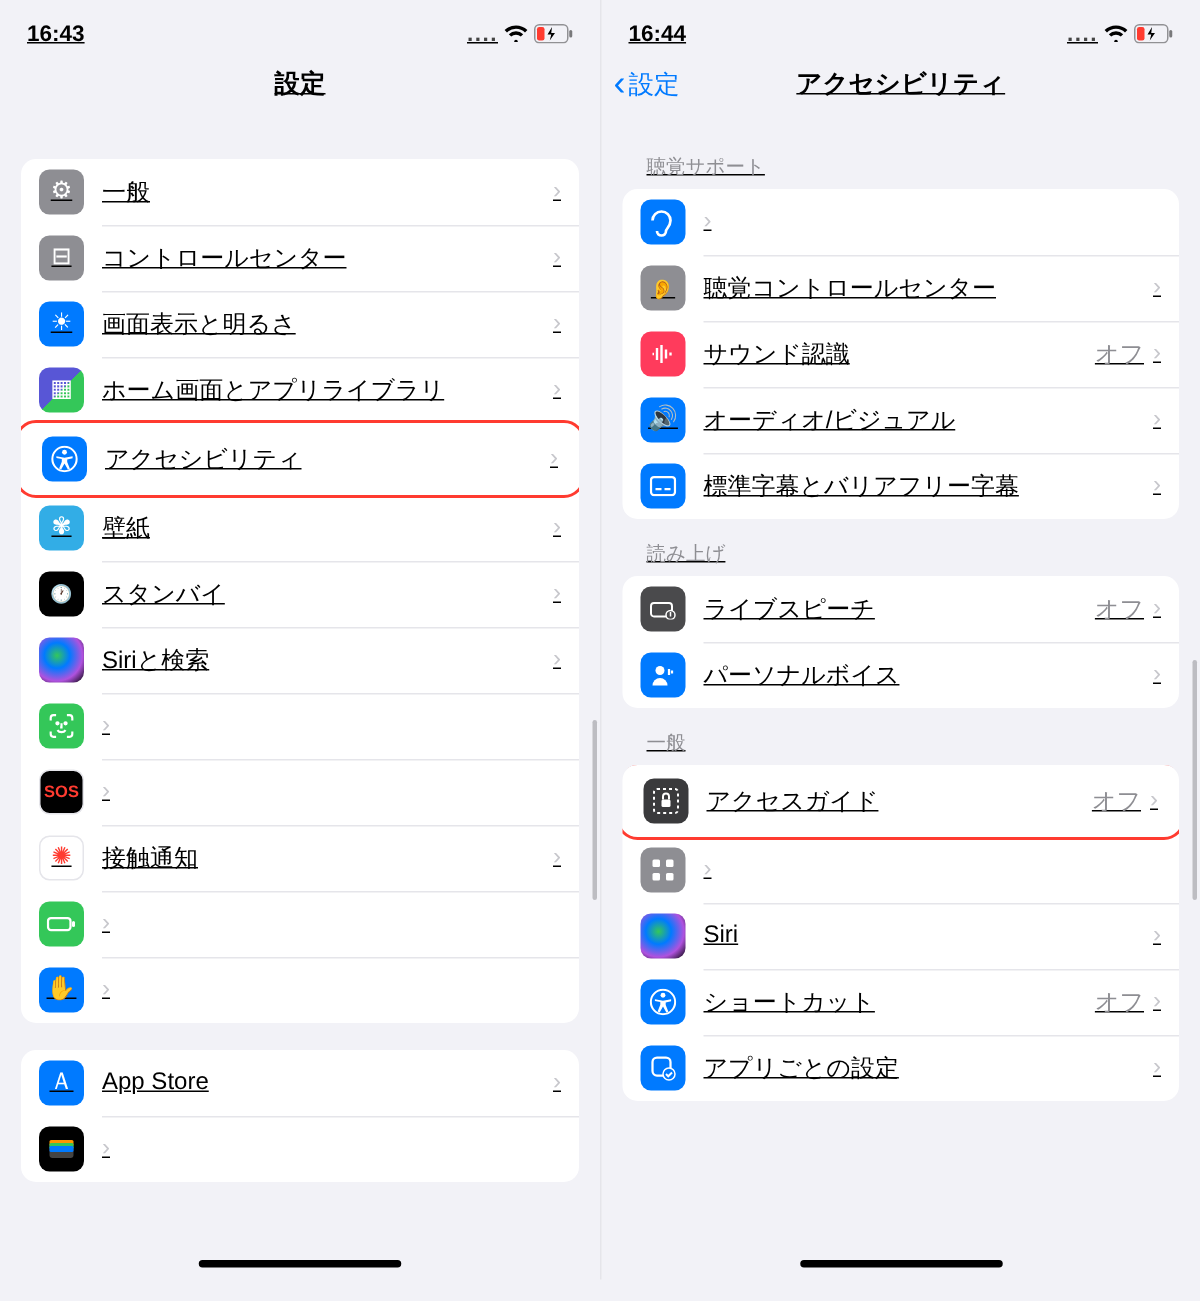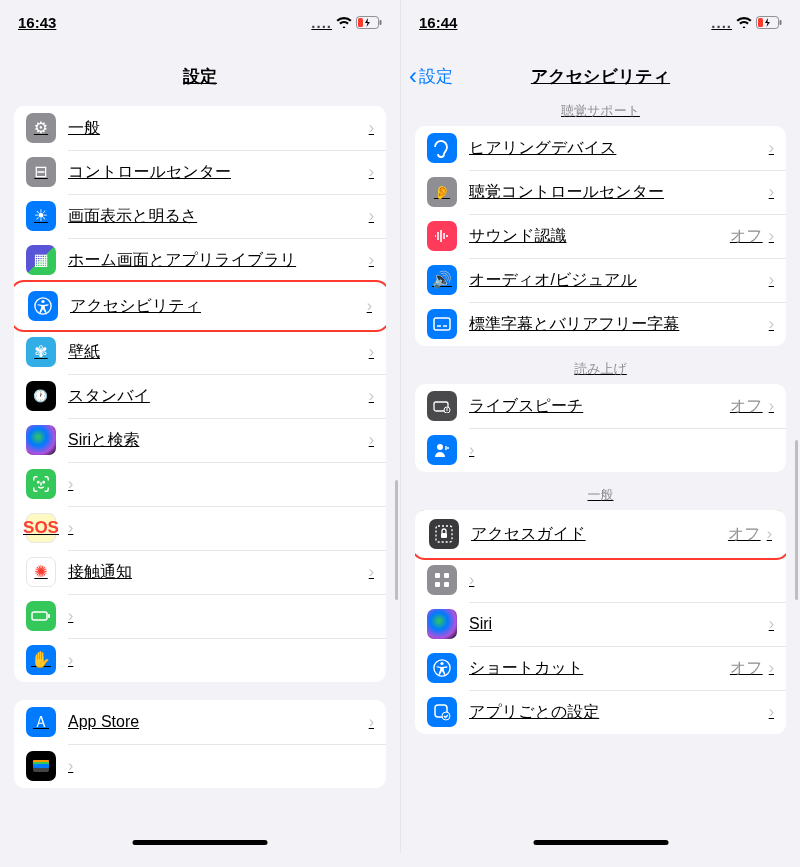--- a/index.html
+++ b/index.html
@@ -28,40 +28,39 @@
     padding: 0 18px;
     font-size: 15px;
     font-weight: 600;
   }
   .status-icons { display: flex; align-items: center; gap: 4px; }
   .dots { letter-spacing: 1px; color: #444; }
   .wifi-icon svg, .battery-icon svg { display: block; }
   .navbar {
     height: 44px;
     display: flex;
-    align-items: flex-end;
+    align-items: flex-start;
     justify-content: center;
     position: relative;
   }
   .nav-title { font-size: 17px; font-weight: 600; }
   .nav-back {
     position: absolute;
     left: 8px;
     display: flex;
     align-items: center;
     color: #007aff;
     font-size: 17px;
   }
   .nav-back .chev { font-size: 24px; margin-right: 2px; line-height: 1; }
   .content { flex: 1; overflow: hidden; padding: 0 14px; }
   .group-header {
     font-size: 13px;
     color: #8e8e93;
     padding: 14px 16px 6px;
-    text-align: center;
   }
   .group {
     background: #fff;
     border-radius: 10px;
     overflow: hidden;
   }
   .row {
     display: flex;
     align-items: center;
     min-height: 44px;
@@ -125,21 +124,21 @@
   }
   .ic-gear { background:#8e8e93; }
   .ic-control { background:#8e8e93; }
   .ic-display { background:#007aff; }
   .ic-home { background: linear-gradient(135deg,#5856d6 0 50%,#34c759 50% 100%); }
   .ic-access { background:#007aff; }
   .ic-wall { background:#32ade6; }
   .ic-standby { background:#000; }
   .ic-siri { background: radial-gradient(circle at 40% 40%, #34c759,#007aff,#af52de,#000); }
   .ic-faceid { background:#34c759; }
-  .ic-sos { background:#fef9c3; color:#ff3b30; border:1px solid #e5e5ea; font-weight:700; font-size:17px; }
+  .ic-sos { background:#000000; color:#ff3b30; border:1px solid #e5e5ea; font-weight:700; font-size:11px; }
   .ic-expose { background:#fff; color:#ff3b30; border:1px solid #e5e5ea; }
   .ic-battery { background:#34c759; }
   .ic-privacy { background:#007aff; }
   .ic-appstore { background:#007aff; }
   .ic-wallet { background:#000; }
   .ic-ear { background:#007aff; }
   .ic-hearctrl { background:#8e8e93; }
   .ic-sound { background:#ff3b5c; }
   .ic-av { background:#007aff; }
   .ic-caption { background:#007aff; }
@@ -334,21 +333,20 @@
   </div>
   <div class="content">
     <div class="group-header">聴覚サポート</div>
     <div class="group">
       <div class="row">
         <div class="row-icon ic-ear">
             <svg width="16" height="20" viewBox="0 0 16 20" fill="none" stroke="#fff" stroke-width="1.8">
               <path d="M4 16c0 2 1.5 3 3 3s3-1 3-3c0-1.5 3-3 3-7a6 6 0 00-12 0"></path>
             </svg>
           </div>
-        <div class="row-label">ヒアリングデバイス</div>
         <div class="chevron">›</div>
       </div>
       <div class="row">
         <div class="row-icon ic-hearctrl">
             <span class="glyph" style="font-size:13px">👂</span>
           </div>
         <div class="row-label">聴覚コントロールセンター</div>
         <div class="chevron">›</div>
       </div>
       <div class="row">
@@ -395,20 +393,21 @@
         <div class="chevron">›</div>
       </div>
       <div class="row">
         <div class="row-icon ic-personal">
             <svg width="18" height="18" viewBox="0 0 18 18" fill="#fff">
               <circle cx="7" cy="6" r="3"></circle>
               <path d="M2 16a5 5 0 0110 0z"></path>
               <path d="M13 5v4M15 6v2" stroke="#fff" stroke-width="1.5"></path>
             </svg>
           </div>
+        <div class="row-label">パーソナルボイス</div>
         <div class="chevron">›</div>
       </div>
     </div>
 
     <div class="group-header">一般</div>
     <div class="group">
       <div class="highlight">
         <div class="row" style="background:#fff;border-radius:10px">
           <div class="row-icon ic-guided">
               <svg width="18" height="18" viewBox="0 0 18 18" fill="none" stroke="#fff" stroke-width="1.3" stroke-dasharray="2 2">

